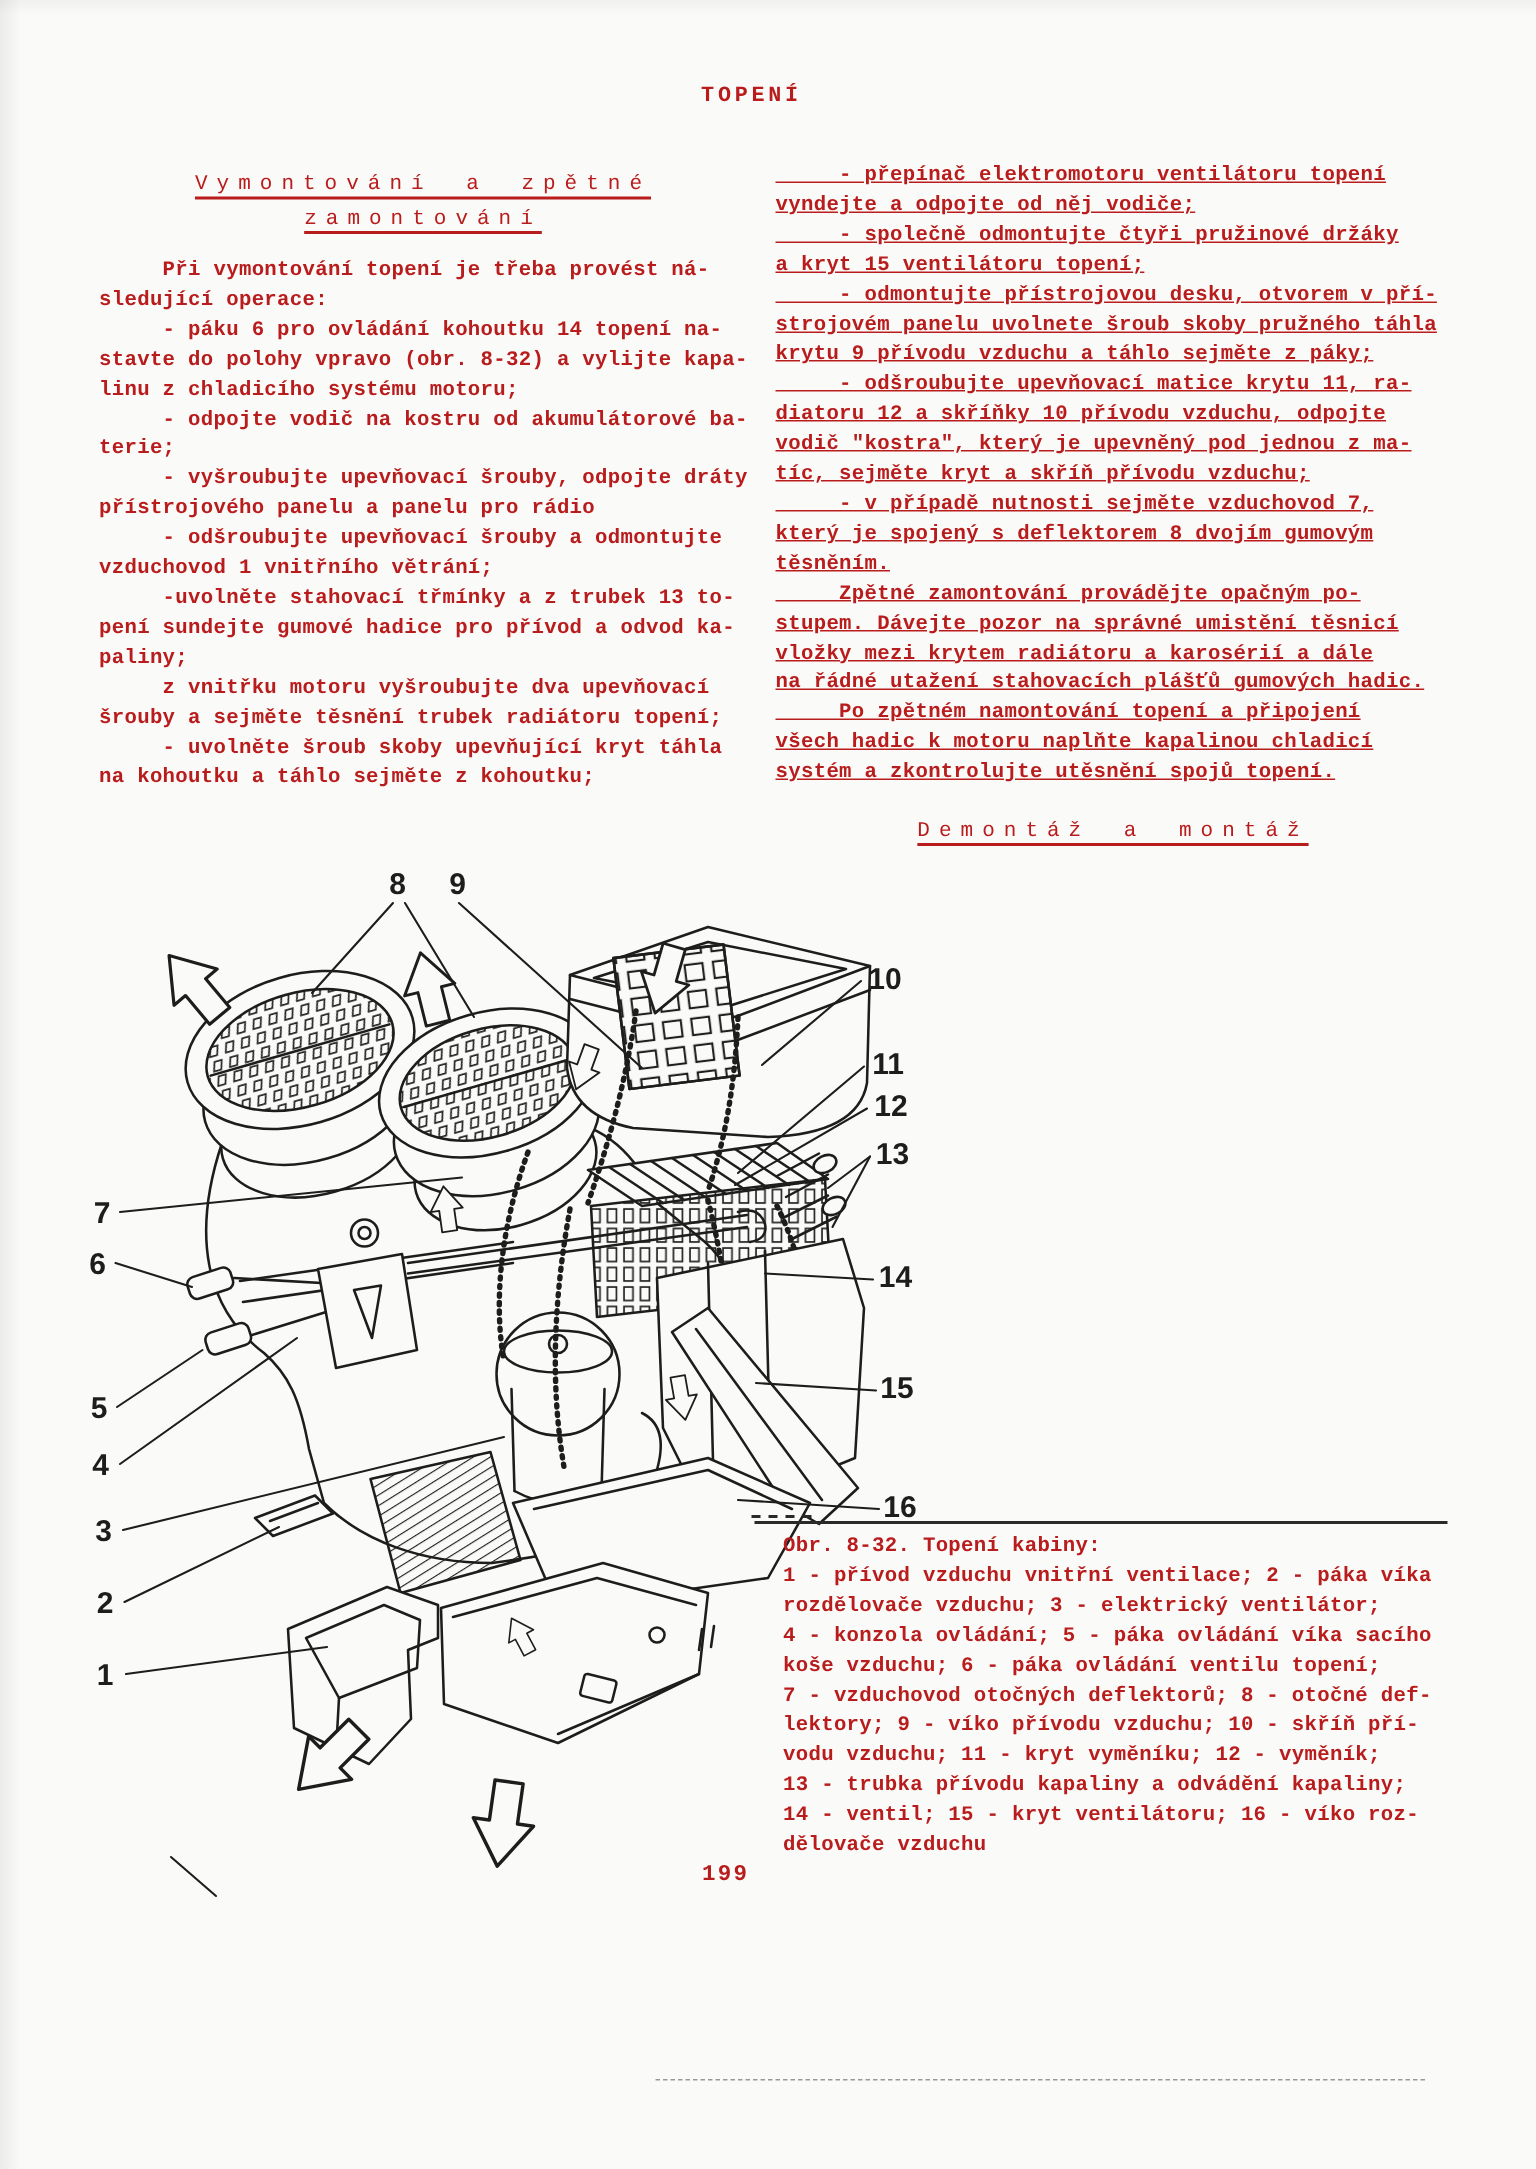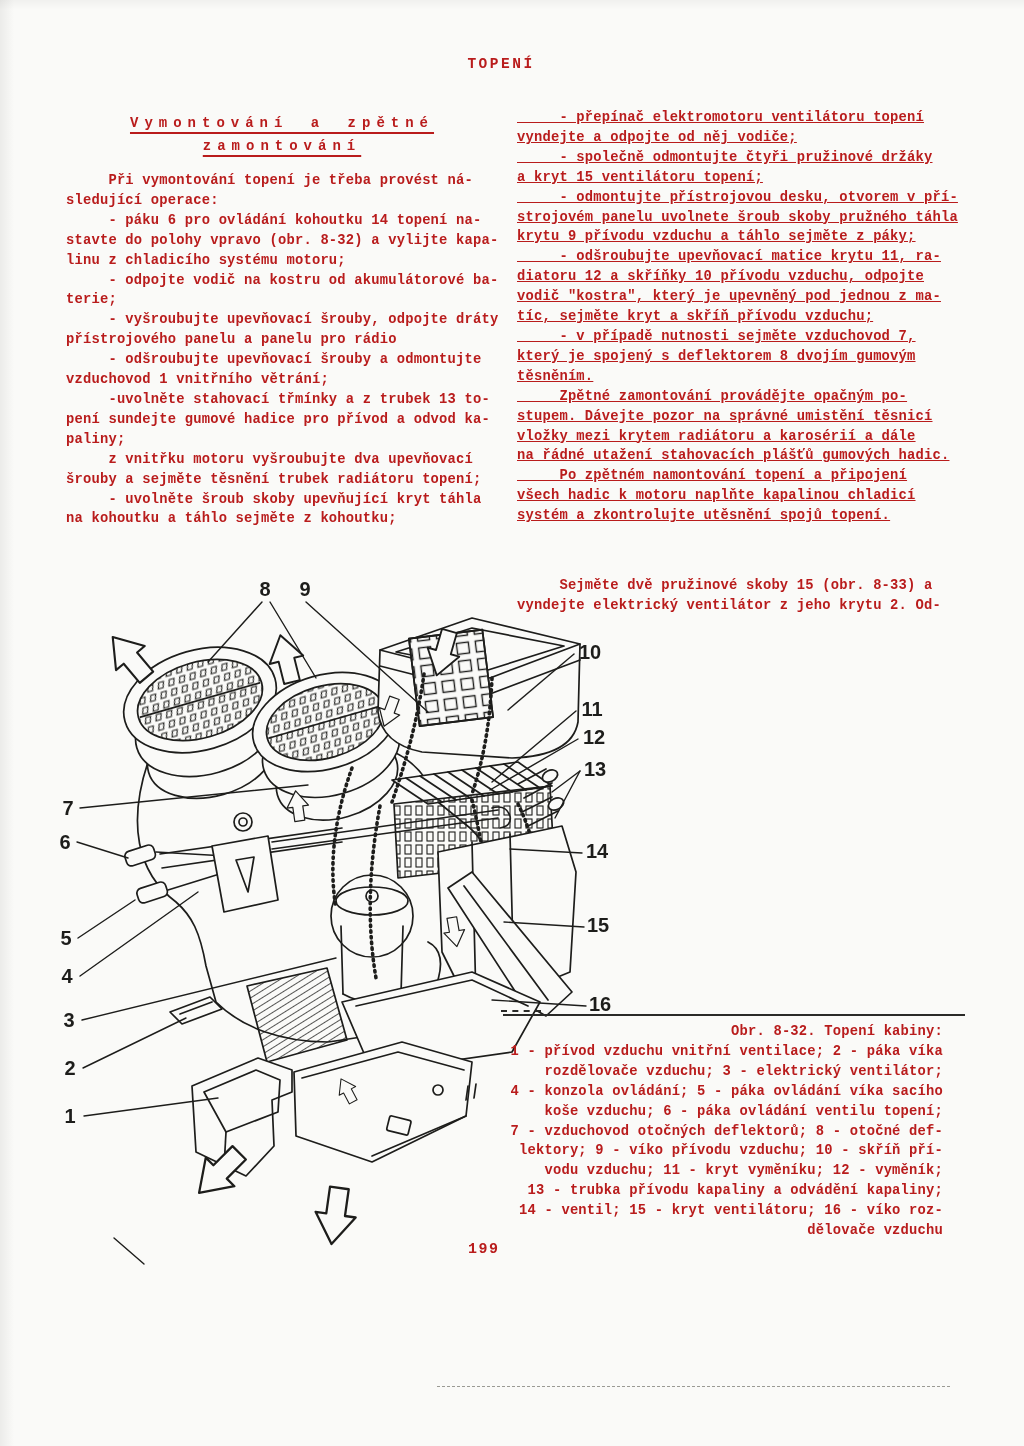--- a/index.html
+++ b/index.html
@@ -15,21 +15,21 @@
   }
   .typeblock{
     position:absolute;white-space:pre;font-weight:bold;
     font-size:13.8px;line-height:19.9px;letter-spacing:0.2px;
   }
   .doc-title{
     position:absolute;top:56px;left:426px;width:150px;text-align:center;
     font-weight:bold;font-size:14.5px;letter-spacing:2.5px;
   }
   .col-heading{
-    position:absolute;text-align:center;font-weight:bold;font-size:14px;
+    position:absolute;text-align:center;font-weight:normal;font-size:14px;
     line-height:23px;letter-spacing:6px;word-spacing:8px;
   }
   .col-heading span{
     text-decoration:underline;text-underline-offset:5px;text-decoration-thickness:1.5px;
   }
   .left-heading{top:112px;left:66px;width:432px;}
   .section-heading{top:543px;left:517px;width:450px;}
   .caption-rule{
     position:absolute;top:1014px;left:503px;width:462px;height:0;
     border-top:2px solid #2a2a28;
@@ -98,23 +98,24 @@
 který je spojený s deflektorem 8 dvojím gumovým
 těsněním.
      Zpětné zamontování provádějte opačným po-
 stupem. Dávejte pozor na správné umistění těsnicí
 vložky mezi krytem radiátoru a karosérií a dále
 na řádné utažení stahovacích plášťů gumových hadic.
      Po zpětném namontování topení a připojení
 všech hadic k motoru naplňte kapalinou chladicí
 systém a zkontrolujte utěsnění spojů topení.</div>
 
-
-  <div class="typeblock" style="top:576px;left:517px;width:450px;">     Sejměte dvě pružinové skoby 15 (obr. 8-33) a
-vyndejte elektrický ventilátor z jeho krytu 2. Od-</div>
+  <div class="col-heading section-heading">
+    <span>Demontáž a montáž</span>
+  </div>
+
 
   <svg class="figure-svg" width="620" height="700" viewBox="0 0 620 700">
     <defs>
       <pattern id="cells" width="11" height="10" patternUnits="userSpaceOnUse">
         <path d="M2,8 L4,2 L9,2 L7,8 Z" fill="none" stroke="#1d1d1b" stroke-width="1.1"></path>
       </pattern>
       <pattern id="fins" width="11" height="13" patternUnits="userSpaceOnUse">
         <rect x="2" y="2" width="6" height="9" fill="none" stroke="#1d1d1b" stroke-width="1.1"></rect>
       </pattern>
       <pattern id="grid18" width="19" height="18" patternUnits="userSpaceOnUse">
@@ -307,21 +308,21 @@
         <text x="555" y="206">13</text>
         <text x="557" y="288">14</text>
         <text x="558" y="362">15</text>
         <text x="560" y="441">16</text>
       </g>
     </g>
   </svg>
 
   <div class="caption-rule"></div>
 
-  <div class="typeblock" style="top:1022px;left:478px;width:465px;text-align:right;">Obr. 8-32. Topení kabiny:
+  <div class="typeblock" style="top:1022px;left:522px;width:465px;">Obr. 8-32. Topení kabiny:
 1 - přívod vzduchu vnitřní ventilace; 2 - páka víka
 rozdělovače vzduchu; 3 - elektrický ventilátor;
 4 - konzola ovládání; 5 - páka ovládání víka sacího
 koše vzduchu; 6 - páka ovládání ventilu topení;
 7 - vzduchovod otočných deflektorů; 8 - otočné def-
 lektory; 9 - víko přívodu vzduchu; 10 - skříň pří-
 vodu vzduchu; 11 - kryt vyměníku; 12 - vyměník;
 13 - trubka přívodu kapaliny a odvádění kapaliny;
 14 - ventil; 15 - kryt ventilátoru; 16 - víko roz-
 dělovače vzduchu</div>

